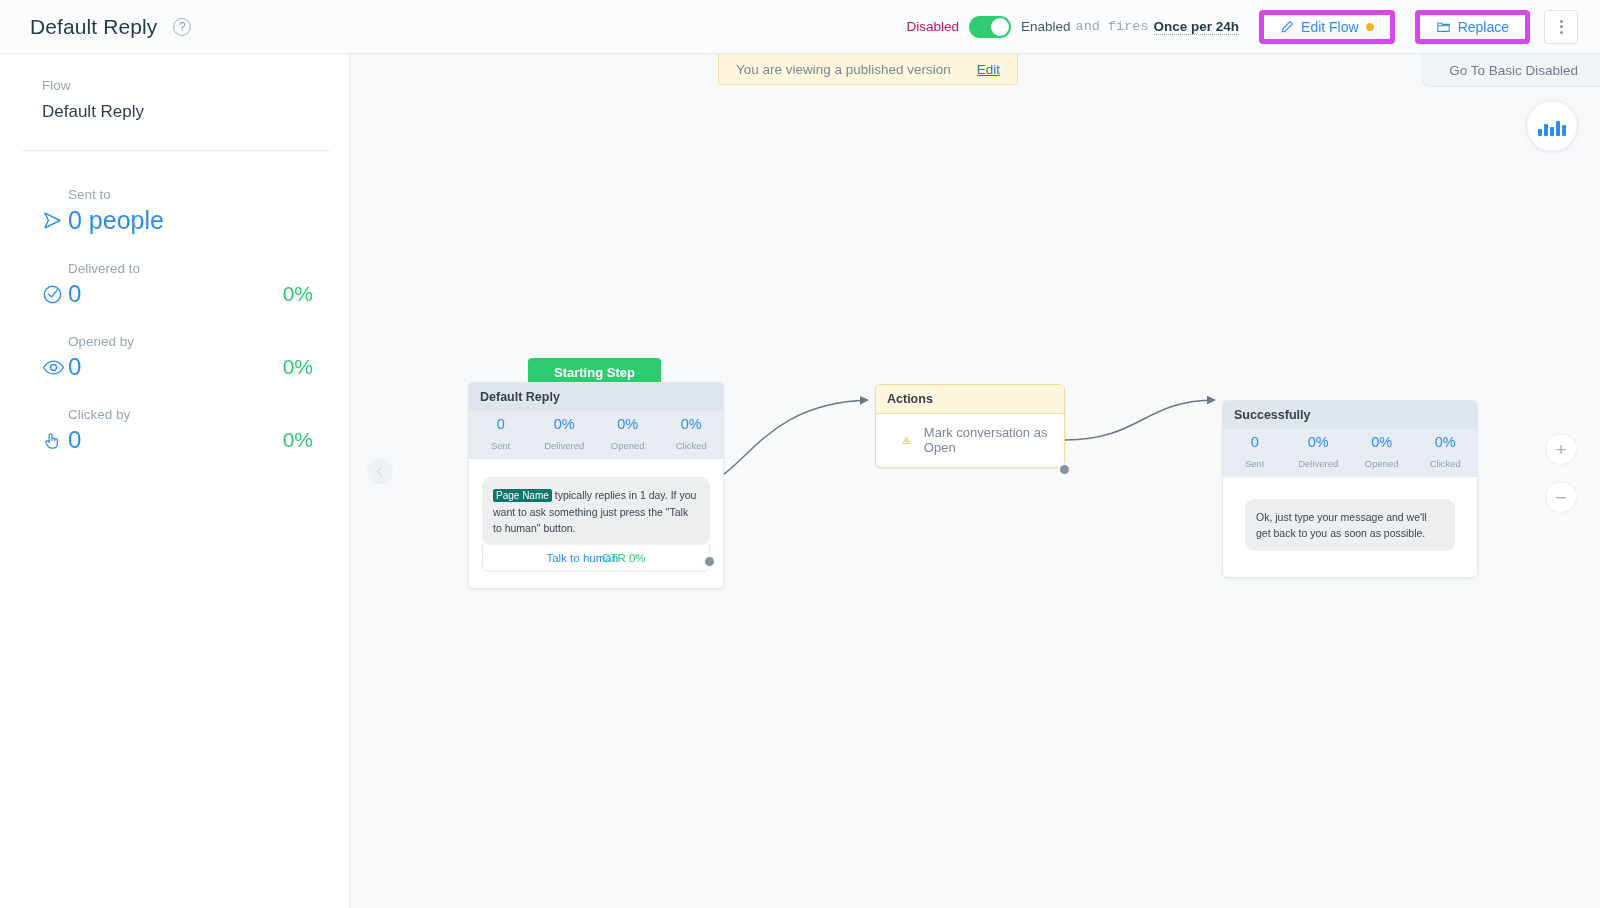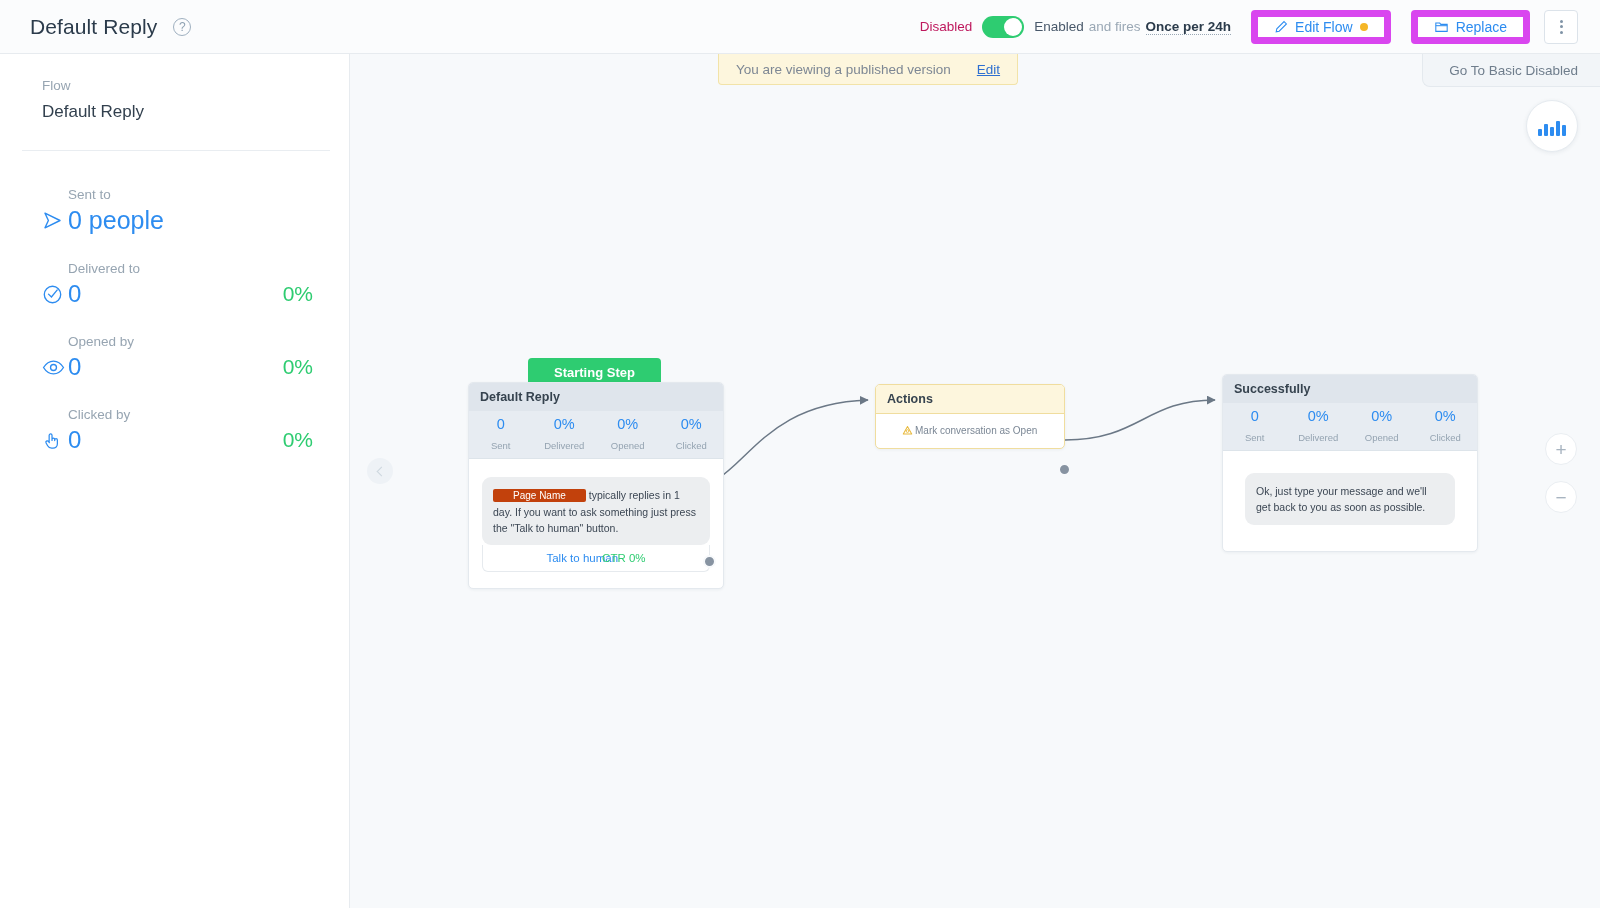--- a/index.html
+++ b/index.html
@@ -32,29 +32,29 @@
   .lbl-disabled { color: #be185d; }
   .switch {
     width: 42px; height: 22px; border-radius: 11px; background: #2ecc71;
     margin: 0 10px; position: relative; cursor: pointer; flex: none;
   }
   .switch .knob {
     position: absolute; right: 2px; top: 2px; width: 18px; height: 18px;
     border-radius: 50%; background: #fff;
   }
   .lbl-enabled { color: #48586a; }
-  .lbl-and-fires { color: #9aa8b5; margin-left: 5px; }
+  .lbl-and-fires { color: #9aa8b5; margin-left: 5px; font-family: Liberation Mono, monospace; }
   .lbl-freq {
     color: #2b3b4b; font-weight: bold; margin-left: 5px;
     border-bottom: 1px dotted #9aa8b5; cursor: pointer;
   }
   .btn {
     display: flex; align-items: center; gap: 7px;
     height: 34px; padding: 0 16px; margin-left: 20px;
-    background: #ffffff; border: 7px solid #d946ef; border-radius: 4px;
+    background: #ffffff; border: 5px solid #d946ef; border-radius: 4px;
     color: #2d8cf0; font-size: 14px; cursor: pointer; white-space: nowrap;
   }
   .btn .dot-amber { width: 8px; height: 8px; border-radius: 50%; background: #f5b626; }
   .btn-kebab {
     width: 34px; height: 34px; margin-left: 14px; padding: 0;
     display: flex; align-items: center; justify-content: center;
     background: #fff; border: 1px solid #dce3ea; border-radius: 4px; cursor: pointer;
   }
   .kebab-dots { display: flex; flex-direction: column; gap: 2.5px; }
   .kebab-dots i { width: 3px; height: 3px; border-radius: 50%; background: #7f93a6; display: block; }
@@ -145,21 +145,21 @@
   .nstat { flex: 1; text-align: center; }
   .nstat-v { font-size: 14.5px; color: #2d8cf0; }
   .nstat-l { font-size: 9.5px; color: #94a3b1; margin-top: 8px; }
   .node-body { padding: 18px 13px 16px; }
 
   .bubble {
     background: #eceef0; border-radius: 9px; padding: 10px 11px 9px;
     font-size: 10.5px; line-height: 1.55; color: #3b4653;
   }
   .tag-pagename {
-    background: #c2410c; color: #fff; padding: 1px 20px; border-radius: 2px;
+    background: #0f766e; color: #fff; padding: 1px 3px; border-radius: 2px;
     font-size: 10px;
   }
   .btn-row {
     margin-top: 0; background: #ffffff; border: 1px solid #e6eaee;
     border-radius: 0 0 6px 6px; border-top: none;
     padding: 7px 8px; display: flex; align-items: center; justify-content: center;
     position: relative;
   }
   .btn-link { font-size: 11.5px; color: #2d8cf0; }
   .btn-ctr { font-size: 11.5px; color: #2ecc71; margin-left: -16px; }
@@ -176,22 +176,22 @@
 
   .node-actions {
     border: 1px solid #f0dd9e; border-radius: 5px;
     box-shadow: 0 1px 3px rgba(40,60,80,.06);
   }
   .node-actions .node-head-y {
     background: #fdf6dd; padding: 7px 11px; font-size: 12.5px; color: #36434f;
     font-weight: bold; border-bottom: 1px solid #f0dd9e; border-radius: 4px 4px 0 0;
   }
   .action-item {
-    display: flex; align-items: center; gap: 2px;
-    padding: 11px 12px 12px 26px; font-size: 10px; color: #7b8795;
+    display: flex; align-items: center; gap: 13px;
+    padding: 11px 12px 12px 26px; font-size: 13px; color: #7b8795;
   }
 
   svg.edges { position: absolute; left: 0; top: 0; width: 1250px; height: 854px; pointer-events: none; }
 </style>
 </head>
 <body>
 
 <div class="app">
 
   <div class="topbar">
@@ -377,21 +377,21 @@
       <div class="action-item">
         <svg width="11" height="11" viewBox="0 0 12 12">
           <path d="M6 1.6 L10.6 9.9 H1.4 Z" fill="none" stroke="#e8b93c" stroke-width="1.1" stroke-linejoin="round"></path>
           <circle cx="6" cy="6.6" r="1.5" fill="none" stroke="#e8b93c" stroke-width="1"></circle>
         </svg>
         <span>Mark conversation as Open</span>
       </div>
       <span class="handle" style="top:78px; right:-7px;"></span>
     </div>
 
-    <div class="node node-msg" style="left:872px; top:320px; width:256px;">
+    <div class="node node-msg" style="left:872px; top:346px; width:256px;">
       <div class="node-head">Successfully</div>
       <div class="node-stats">
         <div class="nstat">
           <div class="nstat-v">0</div>
           <div class="nstat-l">Sent</div>
         </div>
         <div class="nstat">
           <div class="nstat-v">0%</div>
           <div class="nstat-l">Delivered</div>
         </div>

